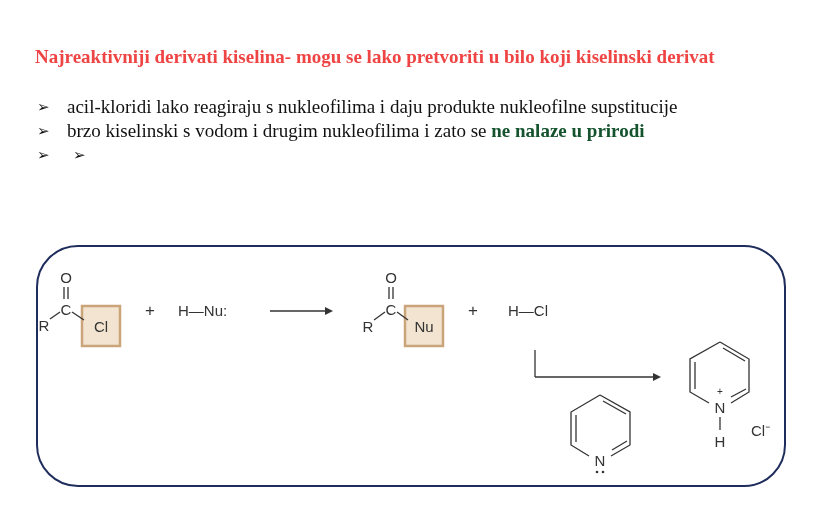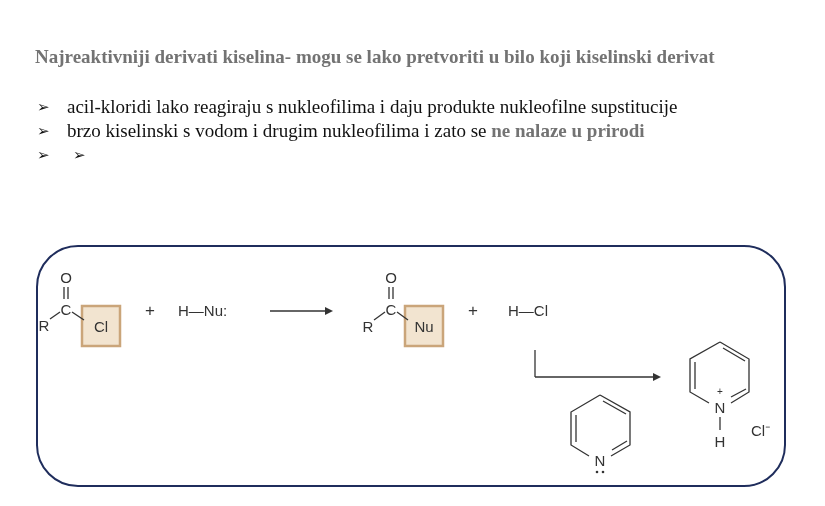--- a/index.html
+++ b/index.html
@@ -1,23 +1,23 @@
 <!DOCTYPE html>
 <html><head>
 <meta charset="utf-8">
 <style>
   html,body{margin:0;padding:0;background:#ffffff;}
   body{width:825px;height:506px;position:relative;overflow:hidden;font-family:"Liberation Serif",serif;color:#111;}
-  .title{position:absolute;left:35px;top:45px;width:735px;font-weight:bold;font-size:19px;line-height:24px;color:#737373;text-align:justify;text-align-last:left;}
+  .title{position:absolute;left:35px;top:45px;width:735px;font-weight:bold;font-size:19px;line-height:24px;color:#ef4444;text-align:justify;text-align-last:left;}
   .bullets{position:absolute;left:35px;top:95px;width:740px;font-size:19px;line-height:24px;}
   .b{position:relative;padding-left:32px;}
   .b .arr{position:absolute;left:2px;top:0;font-size:15px;}
   .b.sub{padding-left:62px;text-align:justify;}
   .b.sub .arr{left:38px;}
-  .red{color:#737373;font-weight:bold;}
+  .red{color:#14532d;font-weight:bold;}
   .box{position:absolute;left:36px;top:245px;width:750px;height:242px;border:2.5px solid #1f2d5c;border-radius:42px;box-sizing:border-box;}
   svg text{font-family:"Liberation Sans",sans-serif;}
 </style>
 </head>
 <body>
 
 <div class="title">Najreaktivniji derivati kiselina- mogu se lako pretvoriti u bilo koji kiselinski derivat</div>
 
 <div class="bullets">
   <div class="b">

